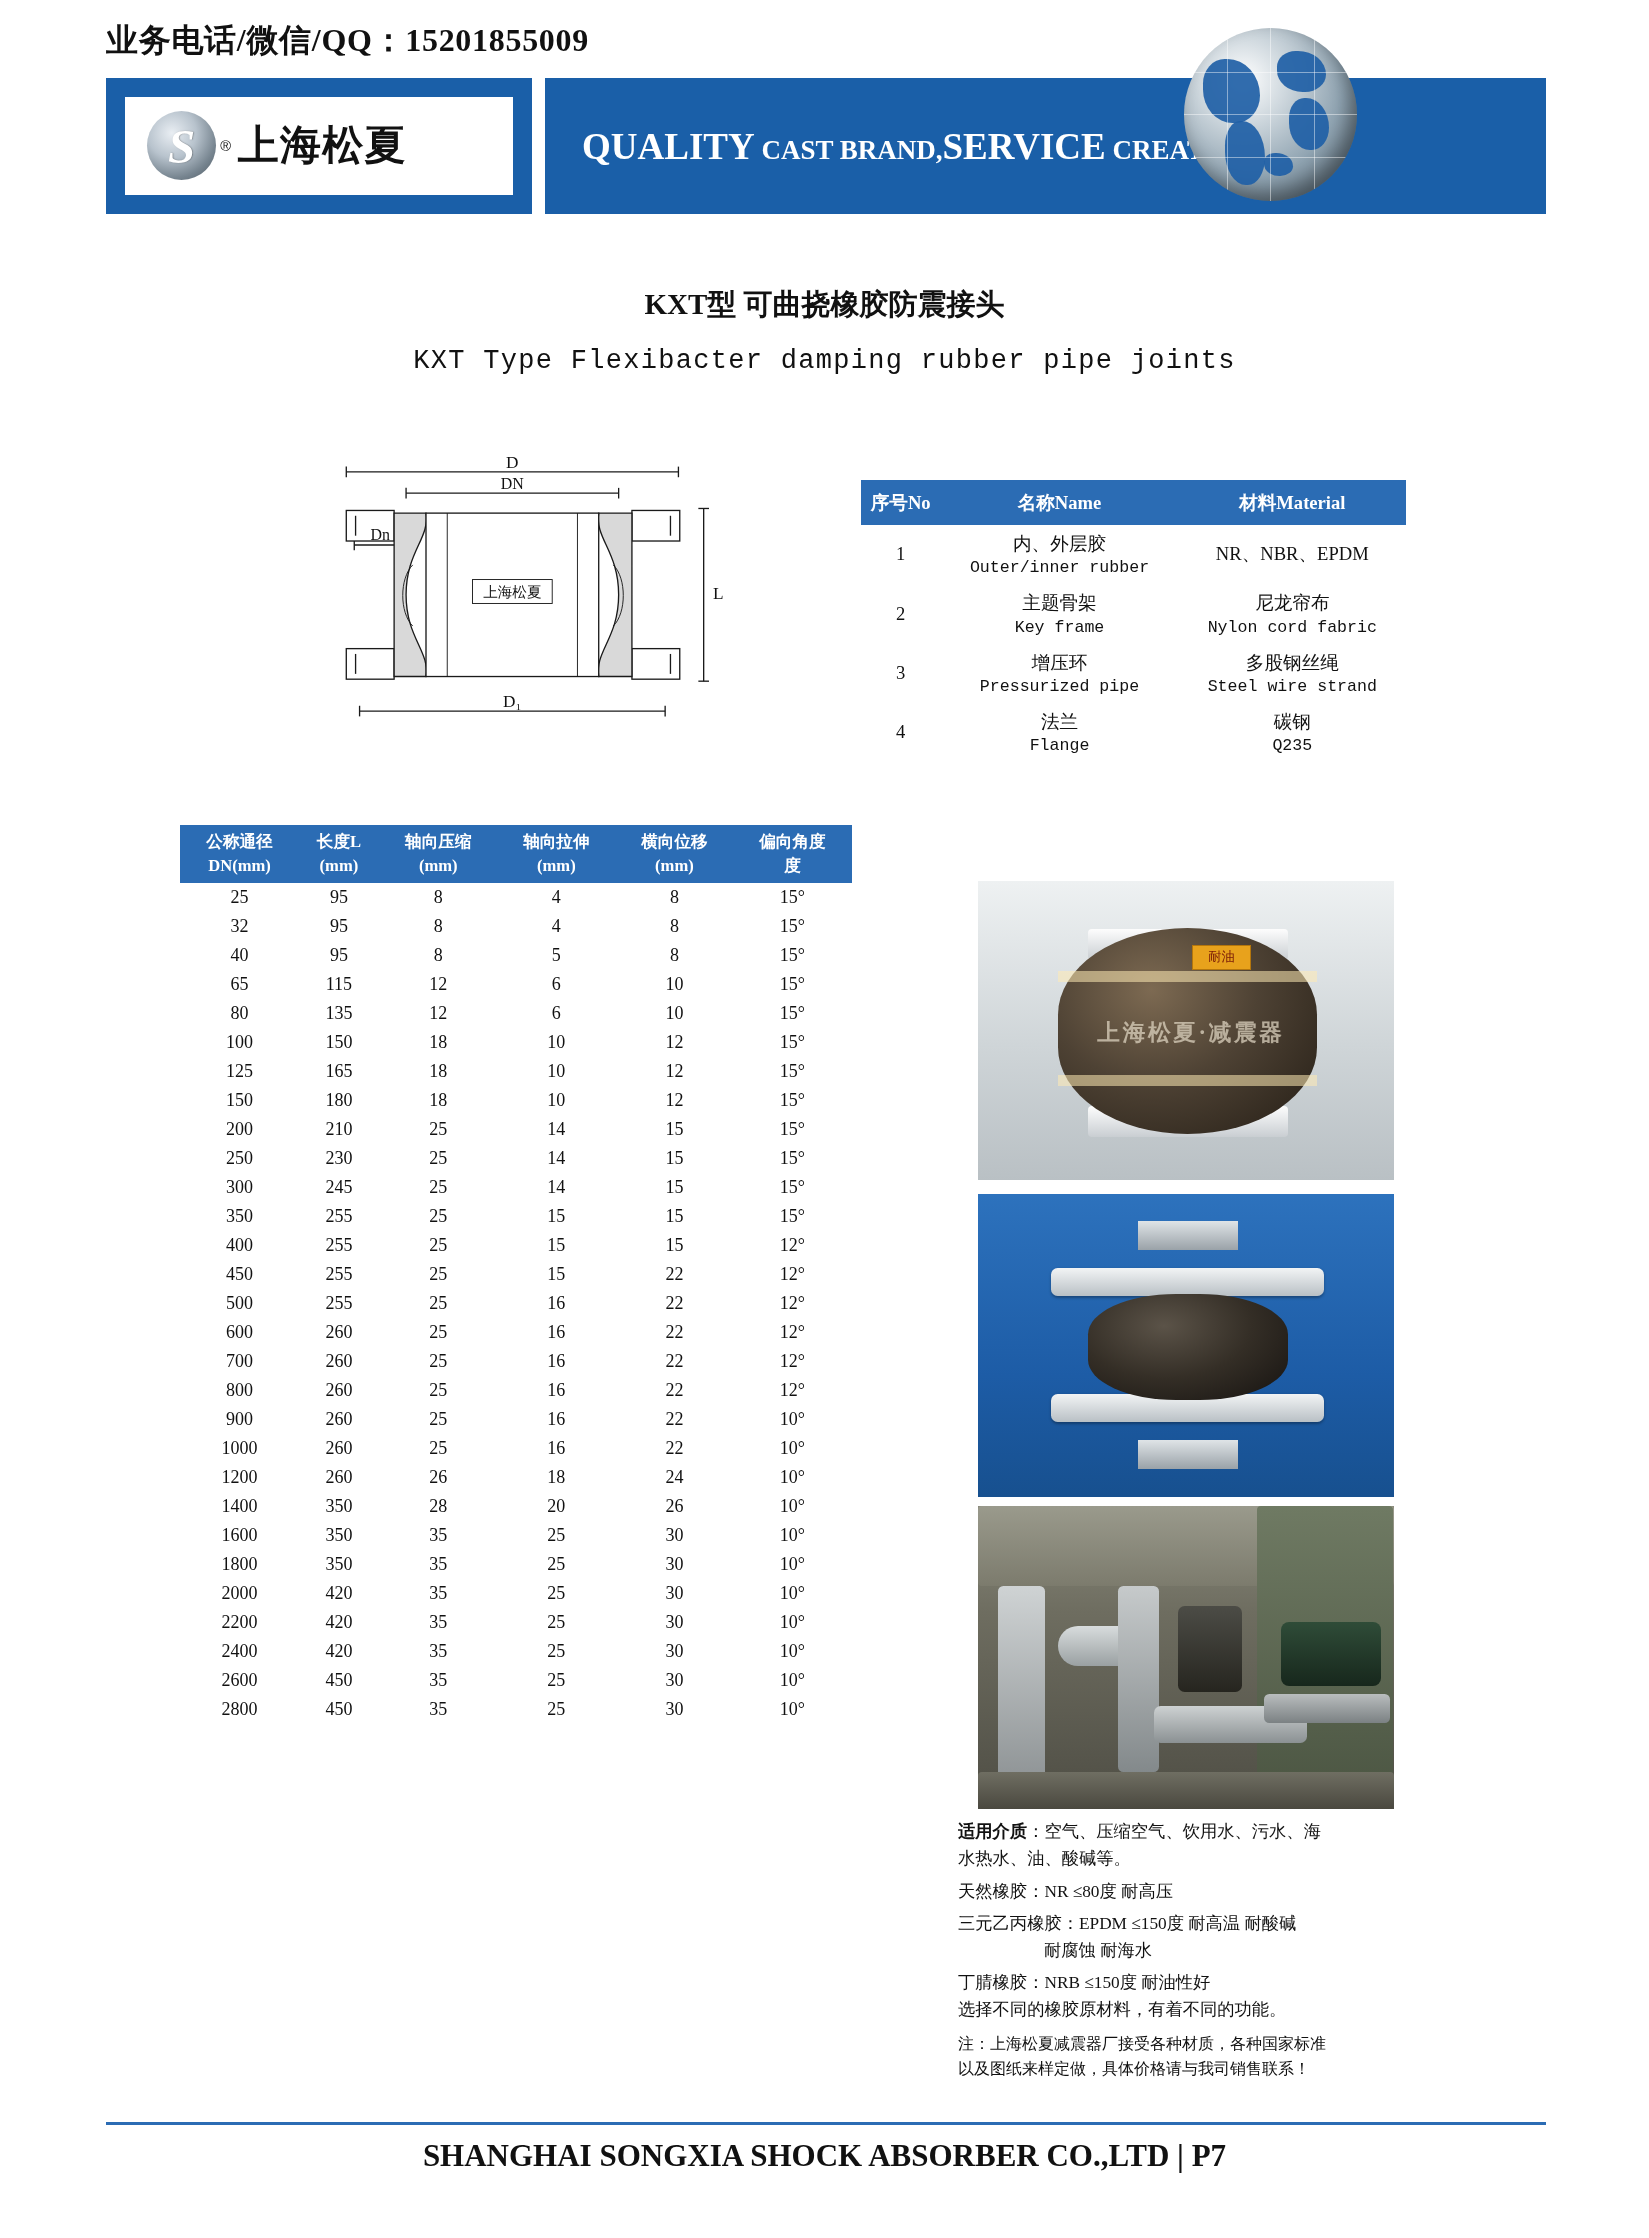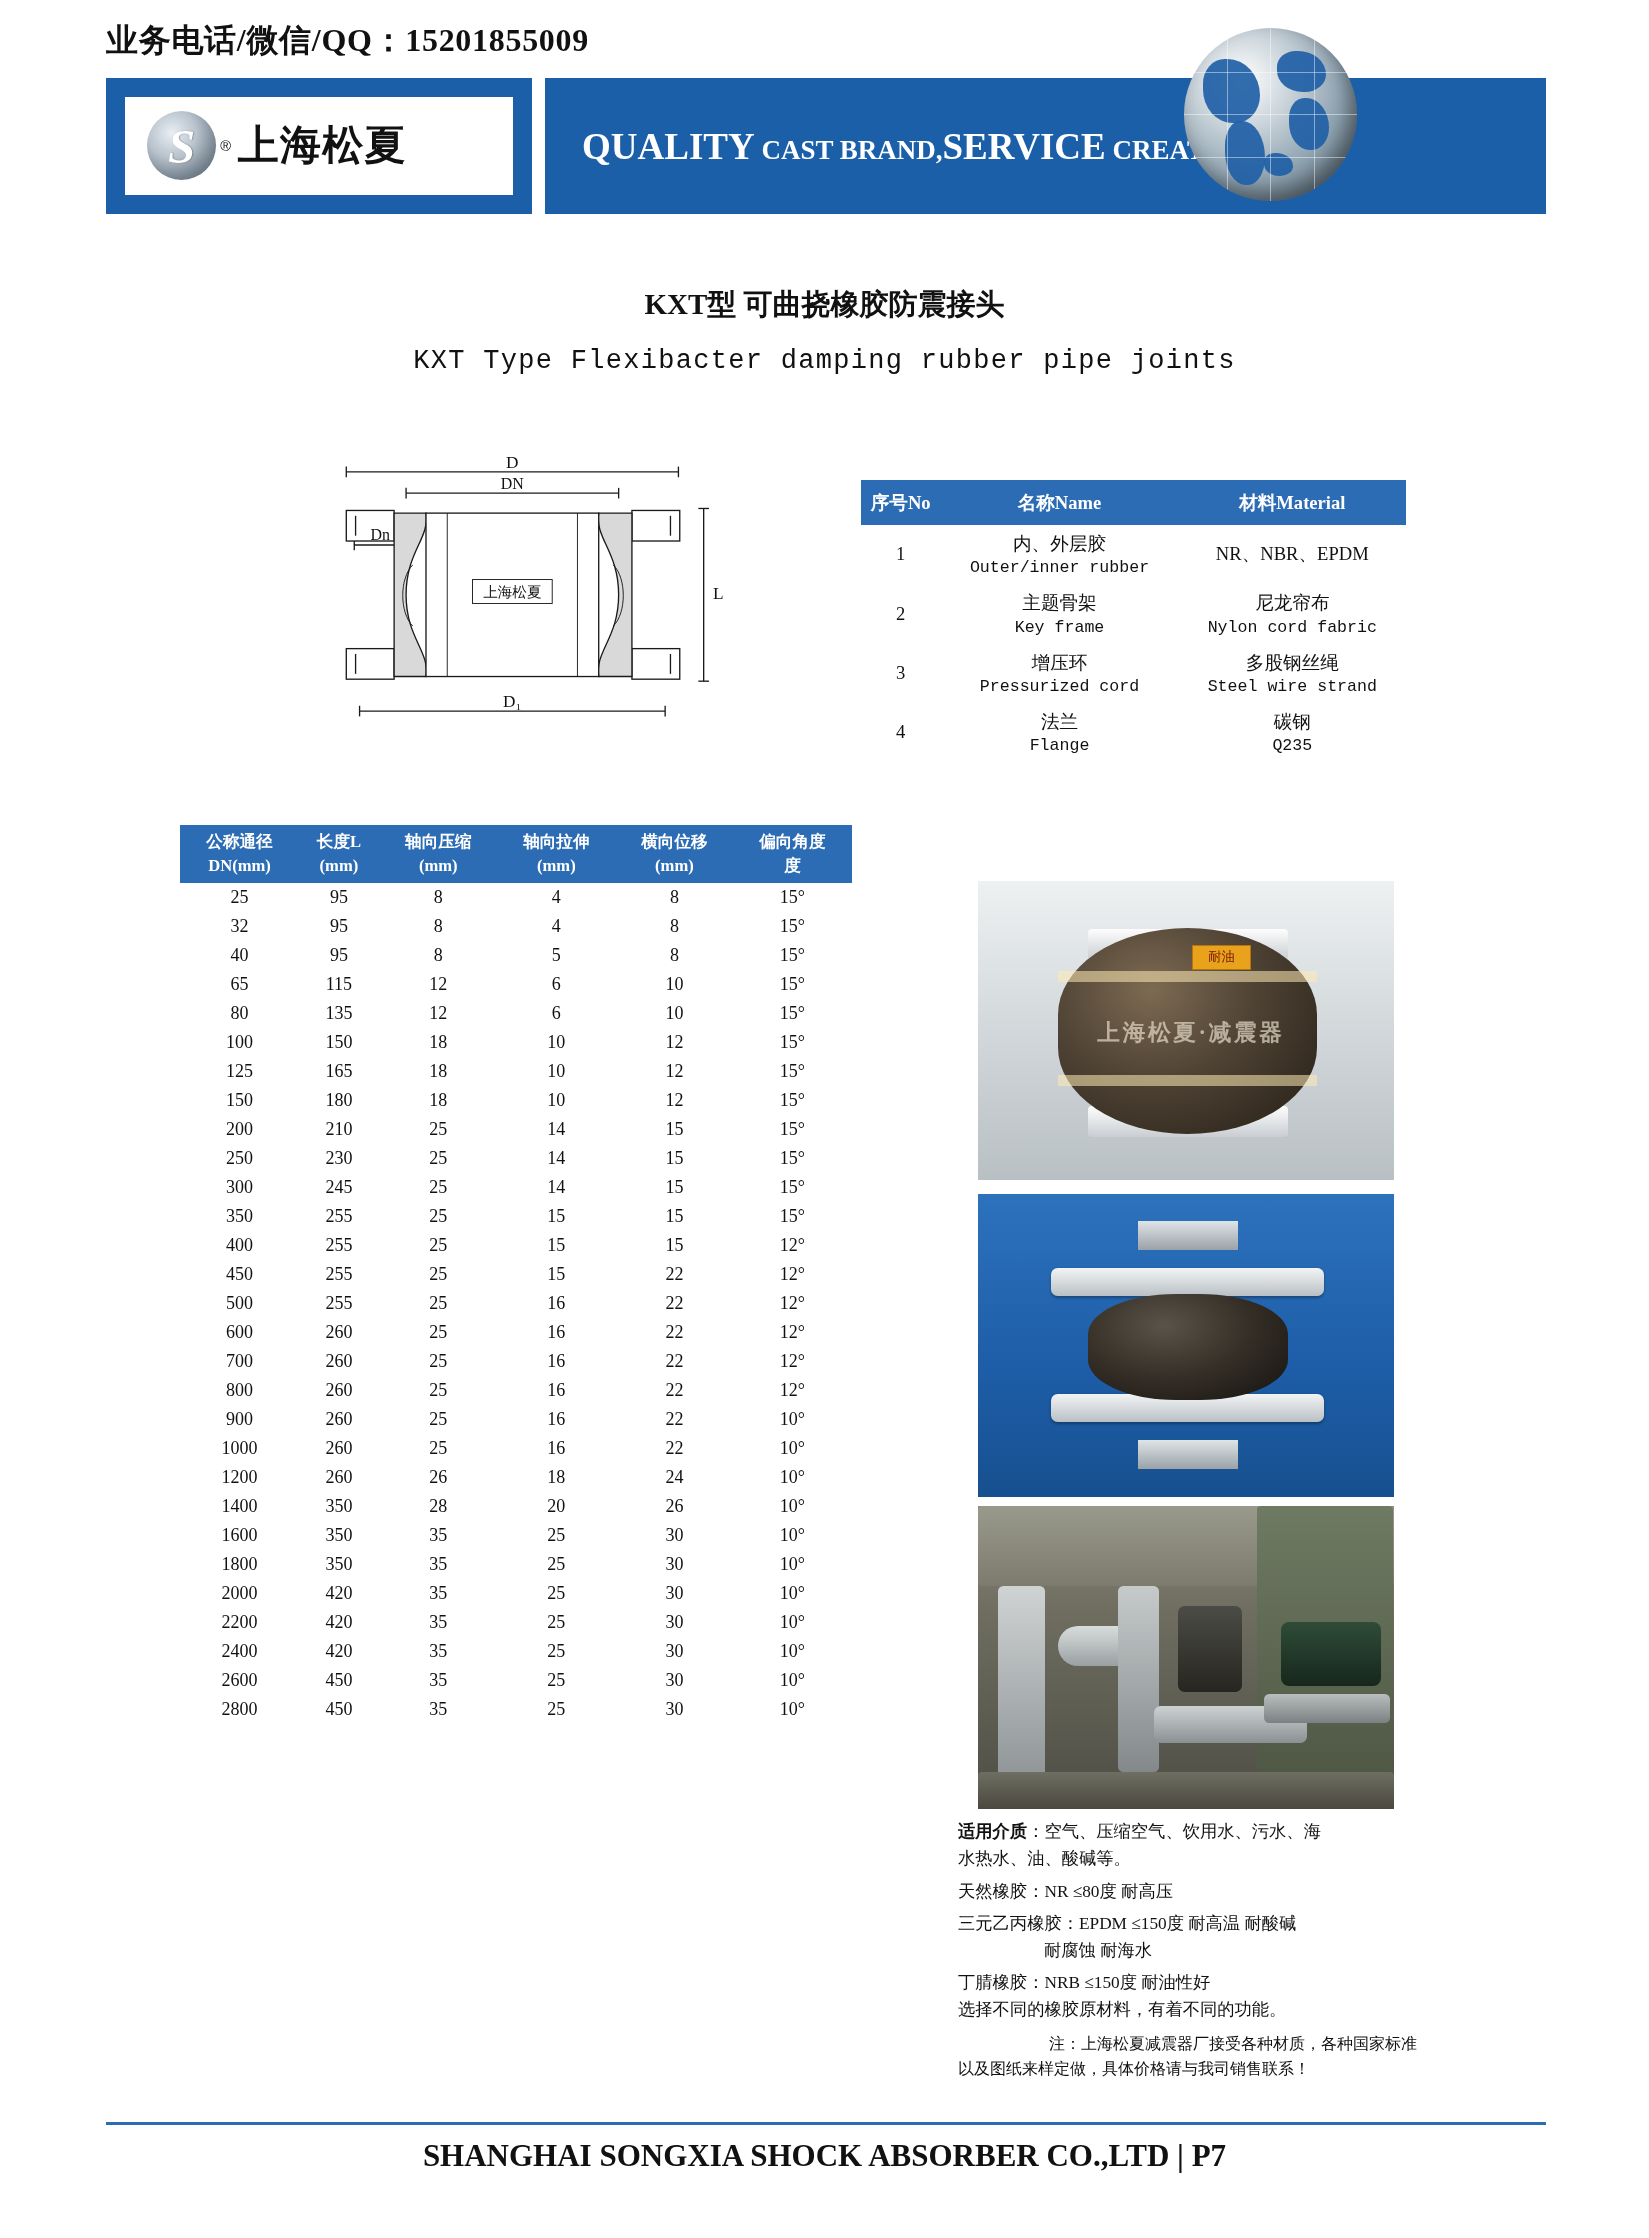--- a/index.html
+++ b/index.html
@@ -329,21 +329,21 @@
       </td>
       <td>
         <span class="cn">尼龙帘布</span>
         <span class="en">Nylon cord fabric</span>
       </td>
     </tr>
     <tr>
       <td class="mat-no">3</td>
       <td>
         <span class="cn">增压环</span>
-        <span class="en">Pressurized cord</span>
+        <span class="en">Pressurized pipe</span>
       </td>
       <td>
         <span class="cn">多股钢丝绳</span>
         <span class="en">Steel wire strand</span>
       </td>
     </tr>
     <tr>
       <td class="mat-no">4</td>
       <td>
         <span class="cn">法兰</span>
@@ -639,21 +639,21 @@
 </div>
 
 <div class="notes">
   <div><b>适用介质</b><span>：空气、压缩空气、饮用水、污水、海</span></div>
   <div>水热水、油、酸碱等。</div>
   <div style="margin-top:6.7px;">天然橡胶：NR  ≤80度  耐高压</div>
   <div style="margin-top:5.3px;">三元乙丙橡胶：EPDM  ≤150度 耐高温 耐酸碱</div>
   <div style="padding-left:86px;">耐腐蚀 耐海水</div>
   <div style="margin-top:5.3px;">丁腈橡胶：NRB  ≤150度 耐油性好</div>
   <div>选择不同的橡胶原材料，有着不同的功能。</div>
-  <div class="small" style="margin-top:8px;text-align:right;">注：上海松夏减震器厂接受各种材质，各种国家标准</div>
+  <div class="small" style="margin-top:8px;">注：上海松夏减震器厂接受各种材质，各种国家标准</div>
   <div class="small">以及图纸来样定做，具体价格请与我司销售联系！</div>
 </div>
 
 <div class="footer-rule"></div>
 <div class="footer">
   <span>SHANGHAI SONGXIA SHOCK ABSORBER CO.,LTD</span><span> | </span><span class="pg">P7</span>
 </div>
 
 
 </body></html>

